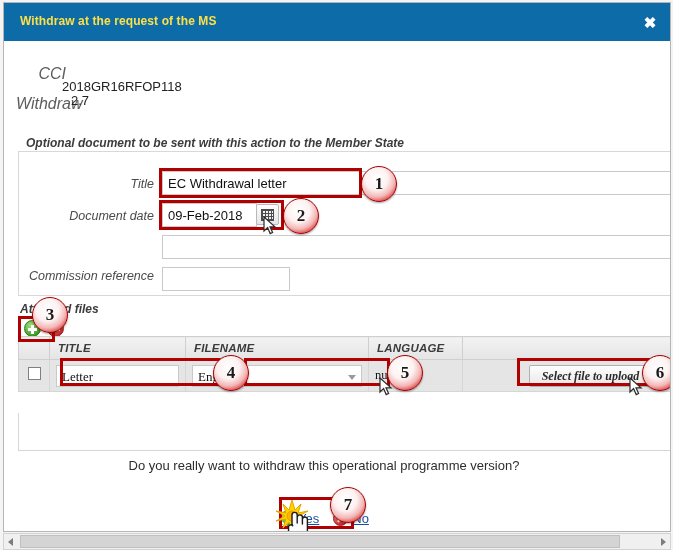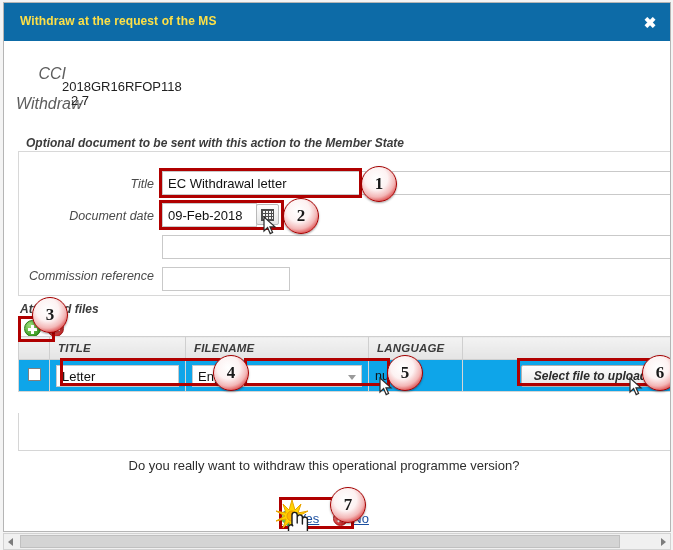--- a/index.html
+++ b/index.html
@@ -171,25 +171,26 @@
     font-style: italic;
     font-weight: bold;
     color: #3b3b3b;
     letter-spacing: .2px;
     white-space: nowrap;
   }
   table.grid td {
     border: 1px solid #d6d6d6;
     height: 31px;
     padding: 0 6px;
-    background: #0ea5e9;
+    background: #e5e5e5;
     vertical-align: middle;
     color: #111;
     white-space: nowrap;
     overflow: hidden;
+    font-family: Liberation Serif, serif;
   }
   td.cb-cell { background: #ffffff; text-align: center; padding: 0; }
   .row-checkbox {
     display: inline-block;
     width: 13px; height: 13px;
     border: 1px solid #808080;
     background: #fff;
     box-sizing: border-box;
     cursor: pointer;
   }

